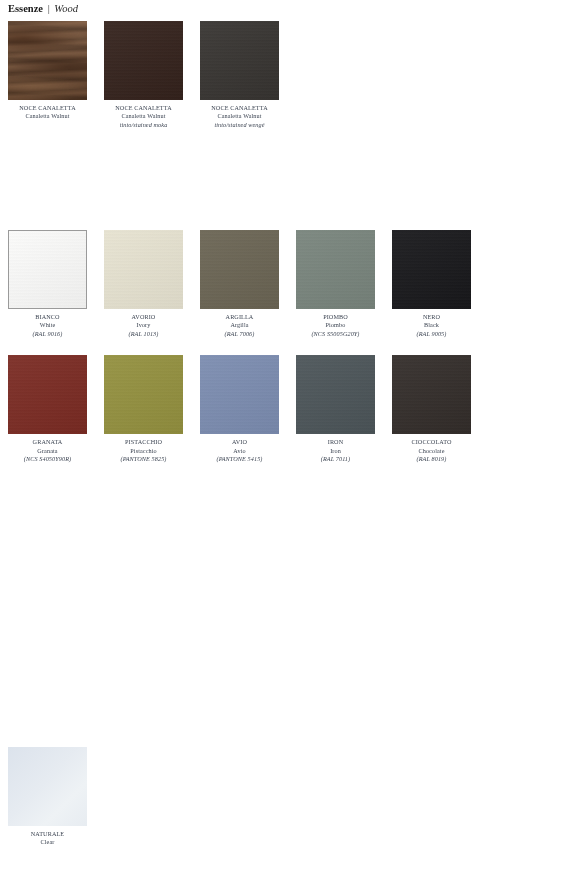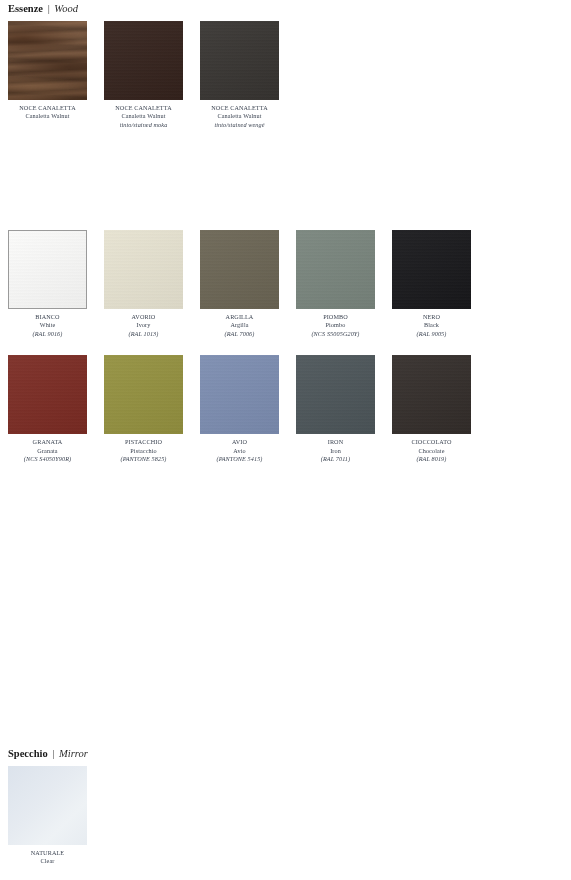--- a/index.html
+++ b/index.html
@@ -249,21 +249,20 @@
           <div class="swatch-chip flat-chip" style="background-color: rgb(50, 44, 41);"></div>
           <div class="swatch-caption">
             <span class="cap-it">CIOCCOLATO</span>
             <span class="cap-en">Chocolate</span>
             <span class="cap-note">(RAL 8019)</span>
           </div>
         </div>
       </div>
     </div>
     <div class="section" style="top: 747px;">
-      <div class="section-title"><span class="it-name">Specchio</span> <span class="sep">|</span> <span class="en-name">Mirror</span></div>
       <div class="swatch-grid">
         <div class="swatch-cell">
           <div class="swatch-chip mirror-chip" style="background: linear-gradient(135deg, rgb(220, 227, 236) 0%, rgb(230, 235, 241) 45%, rgb(238, 242, 245) 72%, rgb(231, 236, 241) 100%);"></div>
           <div class="swatch-caption">
             <span class="cap-it">NATURALE</span>
             <span class="cap-en">Clear</span>
           </div>
         </div>
       </div>
     </div>

